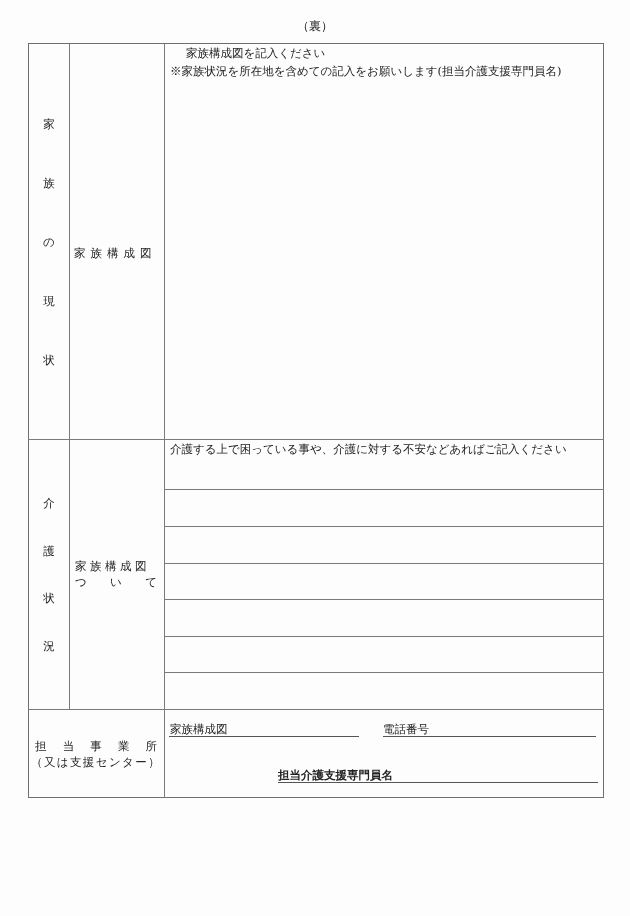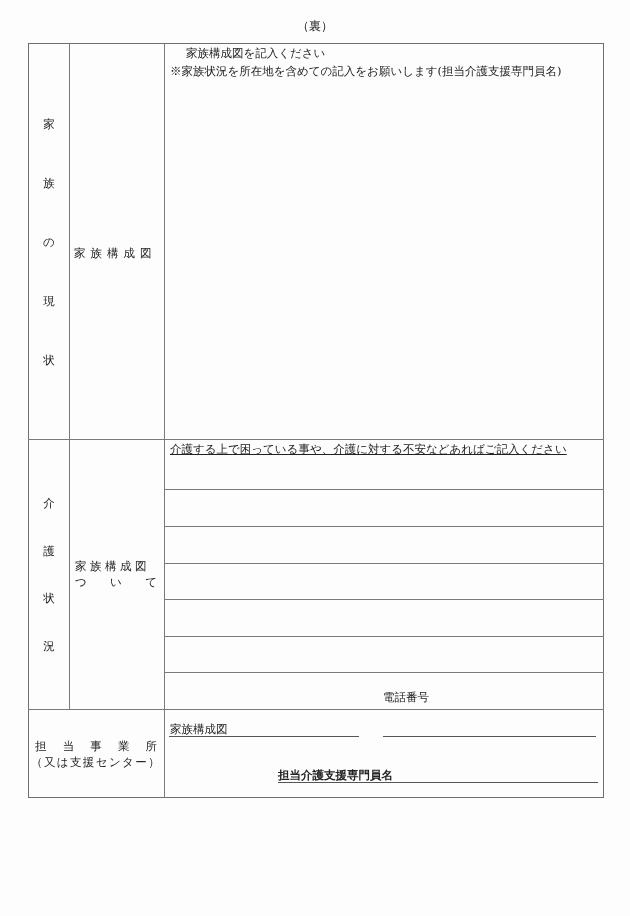--- a/index.html
+++ b/index.html
@@ -60,21 +60,21 @@
   <div class="vchar" style="left:29px; top:593px;">状</div>
   <div class="vchar" style="left:29px; top:641px;">況</div>
 
   <div class="txt" style="left:75px; top:561px; letter-spacing:3.5px;">家族構成図</div>
   <div class="spread" style="position:absolute; left:75px; top:577px; width:82px; font-size:11.5px; line-height:1;">
     <span>つ</span>
     <span>い</span>
     <span>て</span>
   </div>
 
-  <div class="txt" style="left:170px; top:444px;text-decoration:underline;">介護する上で困っている事や、介護に対する不安などあればご記入ください</div>
+  <div class="txt" style="left:170px; top:444px;">介護する上で困っている事や、介護に対する不安などあればご記入ください</div>
 
   <div class="line h" style="left:164px; top:489px; width:440px;"></div>
   <div class="line h" style="left:164px; top:526px; width:440px;"></div>
   <div class="line h" style="left:164px; top:563px; width:440px;"></div>
   <div class="line h" style="left:164px; top:599px; width:440px;"></div>
   <div class="line h" style="left:164px; top:636px; width:440px;"></div>
   <div class="line h" style="left:164px; top:672px; width:440px;"></div>
 
   <div class="write-row" style="top:458px; height:30px;"></div>
   <div class="write-row" style="top:490px; height:35px;"></div>
@@ -91,18 +91,18 @@
     <span>当</span>
     <span>事</span>
     <span>業</span>
     <span>所</span>
   </div>
   <div class="txt" style="left:31px; top:757px; letter-spacing:1.4px;">（又は支援センター）</div>
 
   <div class="field-label" style="left:170px; top:724px;">家族構成図</div>
   <div class="ul" style="left:169px; top:736px; width:190px;"></div>
 
-  <div class="field-label" style="left:383px; top:692px;">電話番号</div>
+  <div class="field-label" style="left:383px; top:724px;">電話番号</div>
   <div class="ul" style="left:383px; top:736px; width:213px;"></div>
 
   <div class="field-label" style="left:278px; top:770px;font-weight:bold;">担当介護支援専門員名</div>
   <div class="ul" style="left:278px; top:782px; width:320px;"></div>
 </div>
 
 </body></html>

